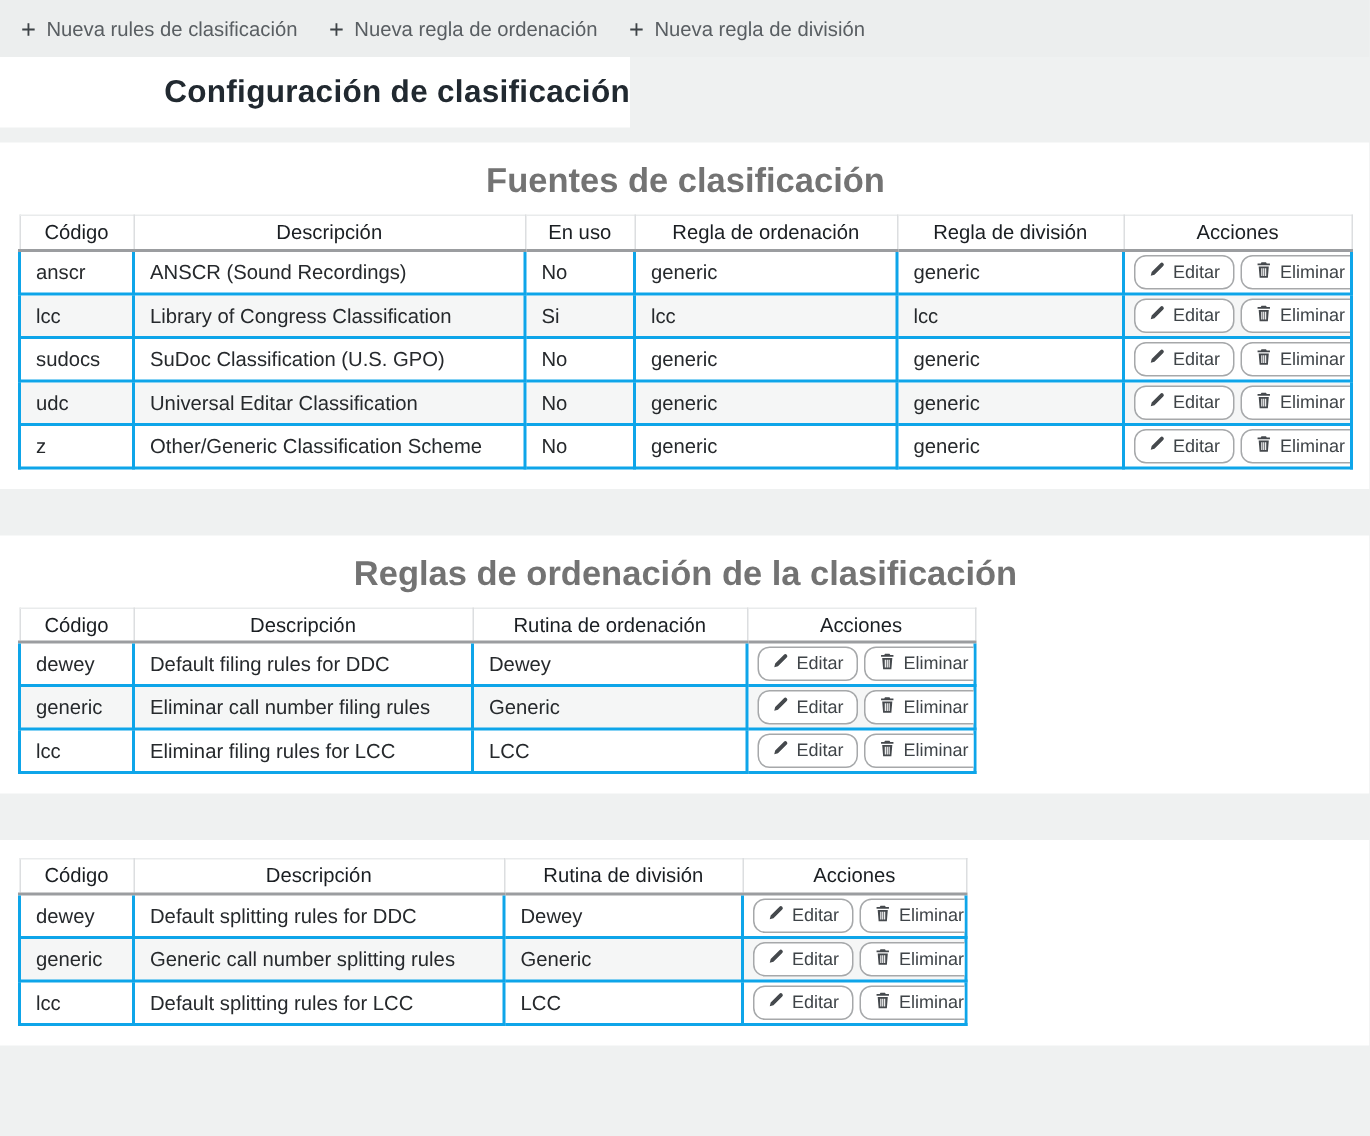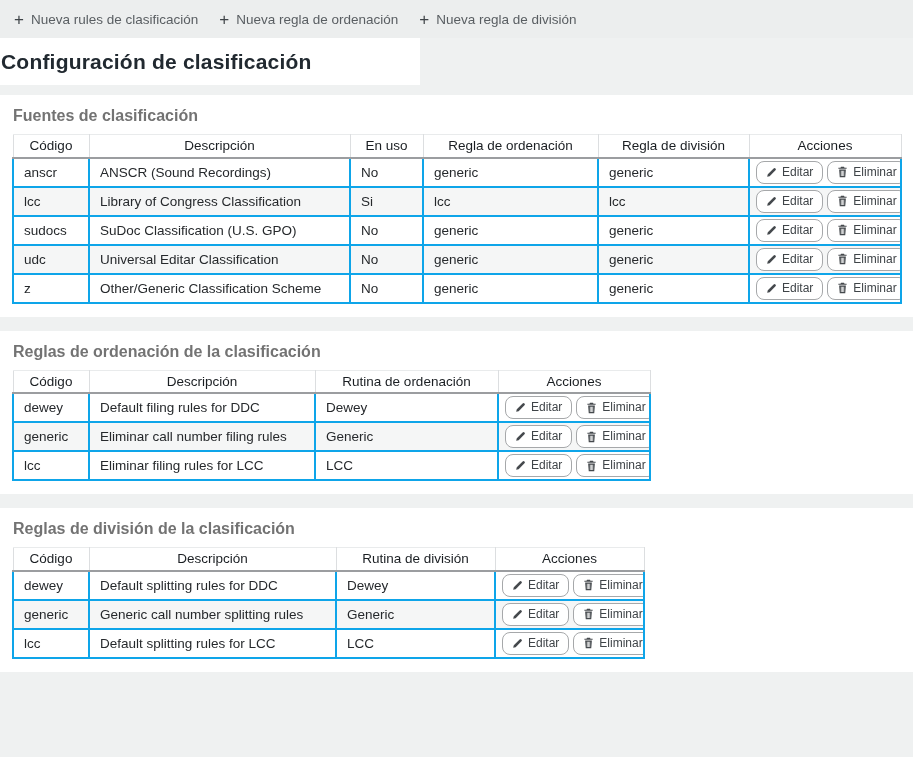--- a/index.html
+++ b/index.html
@@ -9,39 +9,39 @@
 
   
   .toolbar { height:38px; background:#eceeee; display:flex; align-items:center; padding-left:14px; gap:21px; }
   .toolbar-btn { background:transparent; border:none; padding:0; cursor:pointer;
                  display:inline-flex; align-items:center; gap:7px;
                  font-family:"Liberation Sans", sans-serif; font-size:13.5px; color:#595e62; }
   .plus { color:#3e4347; font-size:17px; line-height:13px; font-weight:400; }
 
   
   .title-band { height:47px; background:#eff1f1; }
-  .title-white { width:420px; height:100%; background:#ffffff; display:flex; align-items:center; }
+  .title-white { width:420px; height:100%; background:#ffffff; display:flex; align-items:center;justify-content:flex-end; }
   h1 { margin:0; padding-left:1px; font-size:21px; font-weight:700; color:#212930; letter-spacing:.2px; }
 
   
   .page-section { background:#ffffff; margin-top:10px; padding:12px 12px 13px 12px; }
-  .page-section + .page-section { margin-top:14px; }
-  h2 { margin:0 0 9px 1px; font-size:16px; font-weight:700; color:#737373; }
+  .page-section + .page-section { margin-top:31px; }
+  h2 { margin:0 0 9px 1px; font-size:23px; font-weight:700; color:#737373;text-align:center; }
 
   
   table { border-collapse:collapse; table-layout:fixed; font-size:13.5px; color:#26292c; }
   th { height:23px; padding:0 8px; font-size:13.5px; font-weight:400; color:#1a1e22; text-align:center;
        border:1px solid #dcdee0; border-top:1px solid #e9ebec; border-bottom:2px solid #9b9da0;
        overflow:hidden; white-space:nowrap; }
   td { height:29px; padding:0 10px; border:2px solid #0ea5e9; vertical-align:middle;
        overflow:hidden; white-space:nowrap; }
   tbody tr:nth-child(even) td { background:#f5f6f6; }
   td.actions-cell { text-align:center; padding:0 4px; }
 
-  .row-btn { display:inline-flex; align-items:center; gap:5px; vertical-align:middle;
+  .row-btn { display:inline-flex; gap:5px; vertical-align:middle;
              background:#ffffff; border:1px solid #a6a8aa; border-radius:8px;
              padding:3px 9px; margin:0 2px; cursor:pointer;
              font-family:"Liberation Sans", sans-serif; font-size:12px; color:#3f4448; line-height:1.25; }
   .row-btn svg { display:block; }
 </style>
 </head>
 <body>
 
 <div class="screen">
 
@@ -253,21 +253,20 @@
                     <path fill="#45494d" d="M5.8 1h4.4l.7 1.3H14v1.6H2V2.3h3.1zM3.1 5h9.8l-.9 11H4z"></path>
                     <path fill="#ffffff" d="M5.6 6.8h1.1v7.4H5.6zM7.45 6.8h1.1v7.4h-1.1zM9.3 6.8h1.1v7.4H9.3z"></path>
                   </svg>
                   <span>Eliminar</span>
                 </button></td>
             </tr>
           </tbody>
         </table>
       </section>
       <section class="page-section">
-        <h2>Reglas de división de la clasificación</h2>
         <table style="width: 633px;">
           <colgroup>
             <col style="width: 76px;">
             <col style="width: 247px;">
             <col style="width: 159px;">
             <col style="width: 149px;">
           </colgroup>
           <thead>
             <tr>
               <th>Código</th>

